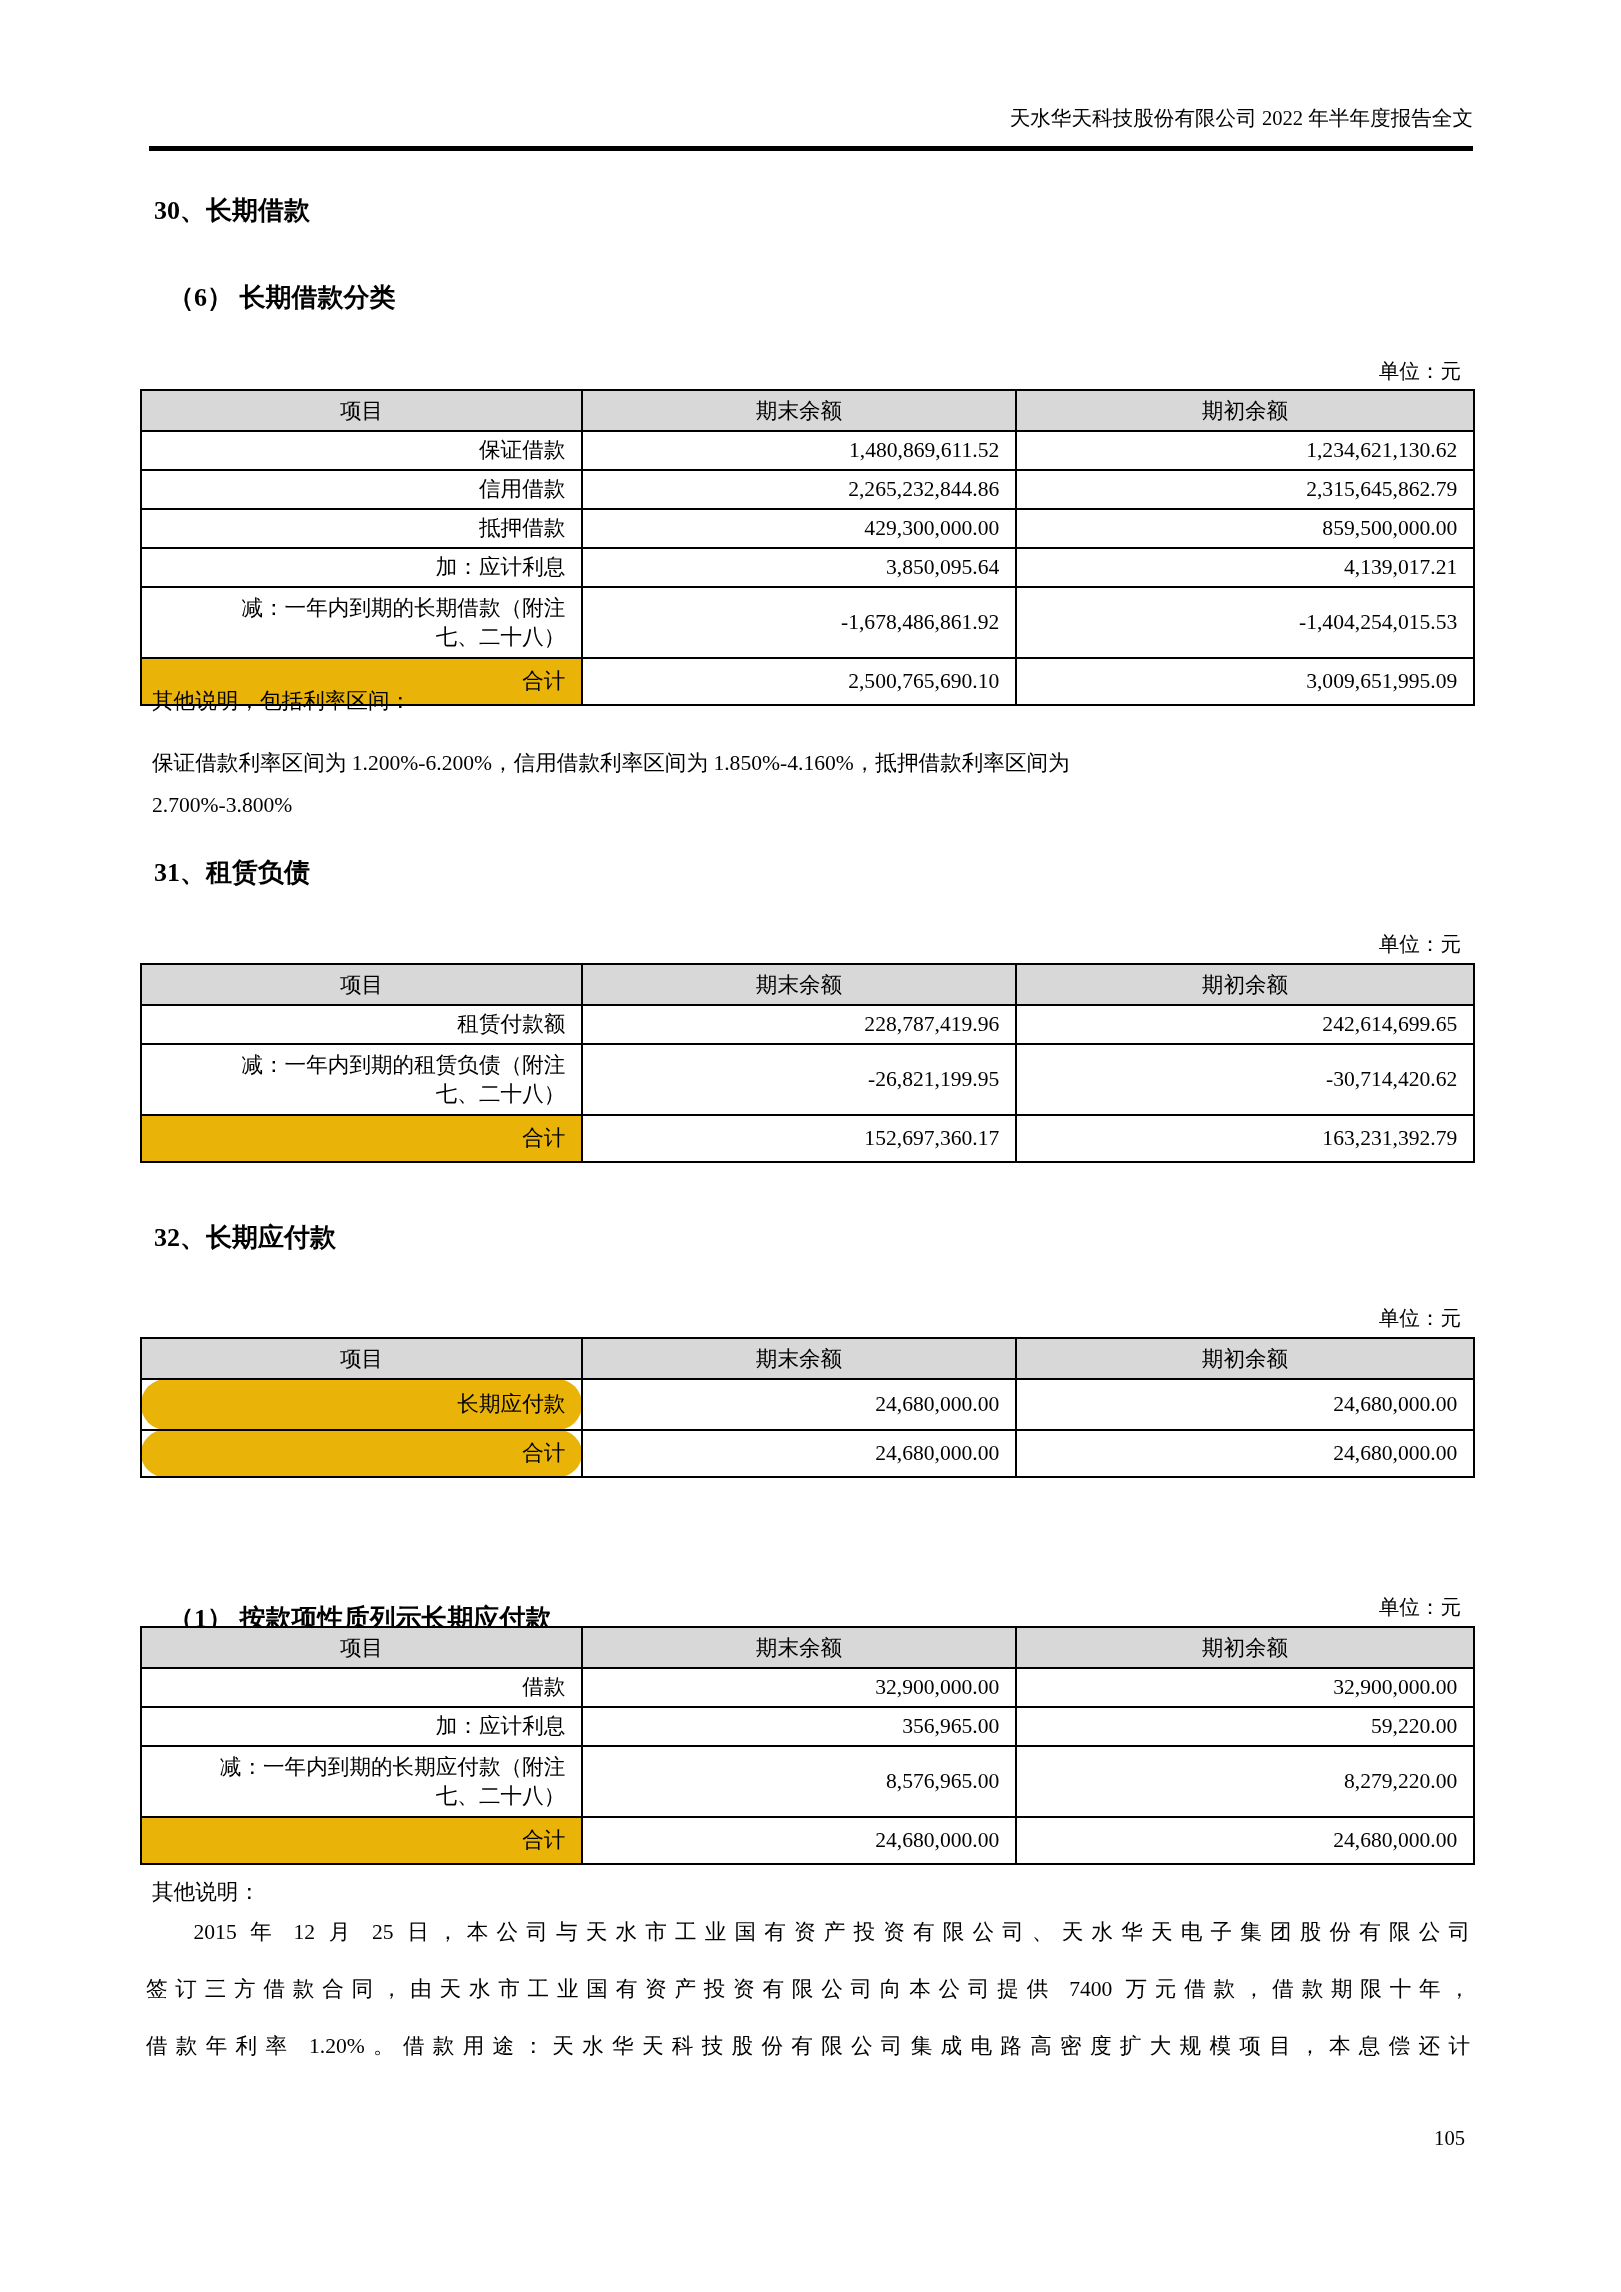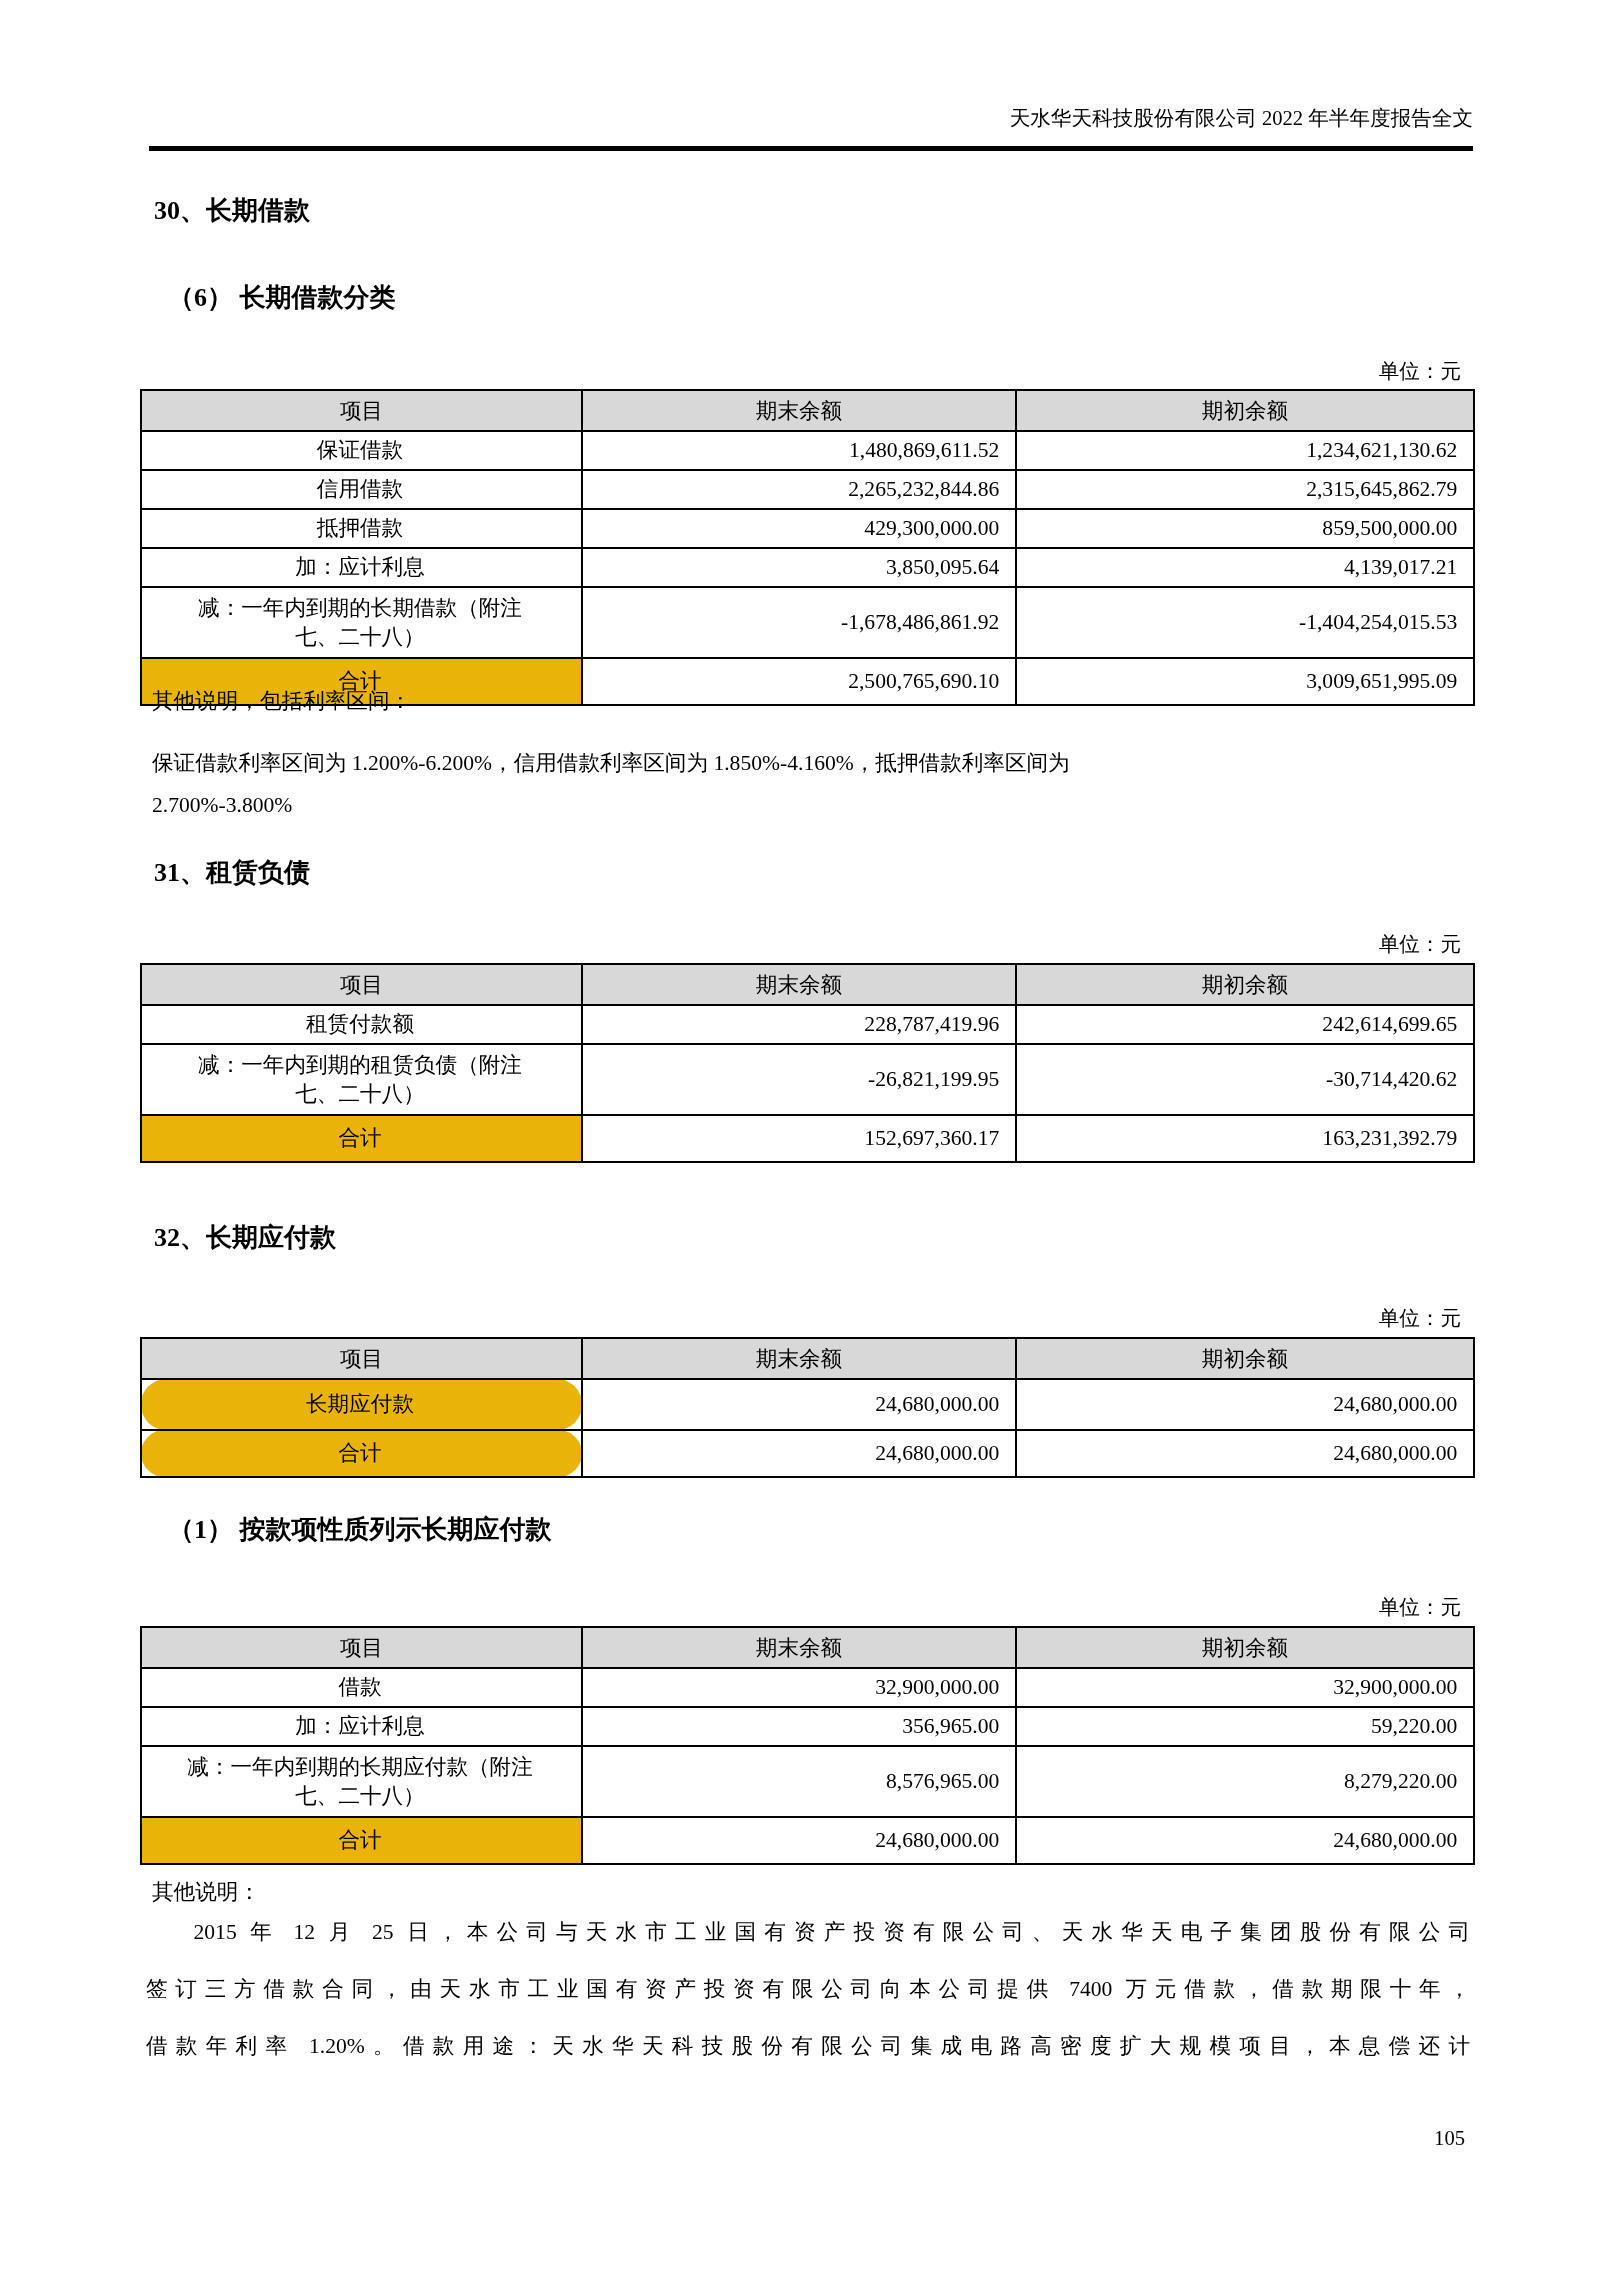--- a/index.html
+++ b/index.html
@@ -33,21 +33,21 @@
     padding:2px 15.7px 2px 12.7px;
   }
   table.fin thead th {
     background:#d8d8d8;
     font-weight:normal;
     text-align:center;
     height:39px;
     border-bottom:2.9px solid #000;
     padding:0;
   }
-  table.fin td.lbl { text-align:center; white-space:pre-line; line-height:29px; }
+  table.fin td.lbl { text-align:right; white-space:pre-line; line-height:29px; }
   table.fin td.num { text-align:right; }
   table.fin tr.r-s  td { height:33px; }
   table.fin tr.tall td { height:65px; }
   table.fin tr.total td { border-top:2.9px solid #000; height:41px; }
   table.fin td.gray { background:#eab308; }
   table.fin3 tr td { height:45px;border-radius:25px; }
 
   .para {
     font-size:21.6px;
     line-height:57px;
@@ -182,21 +182,21 @@
         <td class="num">24,680,000.00</td>
       </tr>
       <tr class="total">
         <td class="lbl gray">合计</td>
         <td class="num">24,680,000.00</td>
         <td class="num">24,680,000.00</td>
       </tr>
     </tbody>
   </table>
 
-  <div class="abs h1" style="top:1515px; left:168px;">（1）  按款项性质列示长期应付款</div>
+  <div class="abs h1" style="top:1604px; left:168px;">（1）  按款项性质列示长期应付款</div>
   <div class="abs unit" style="top:1595px; right:160px;">单位：元</div>
 
   <table class="fin abs" style="top:1626px; left:140px;">
     <colgroup>
         <col style="width:441px">
         <col style="width:434px">
         <col style="width:458px">
       </colgroup>
     <thead>
       <tr>

